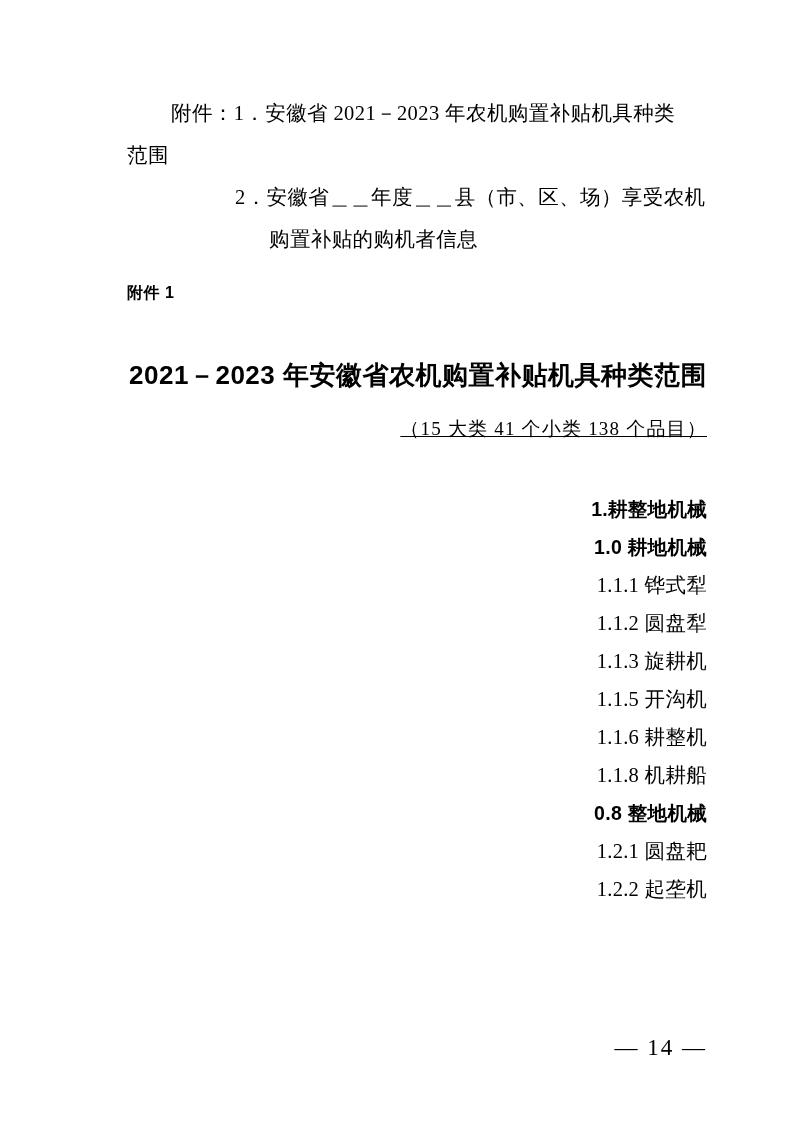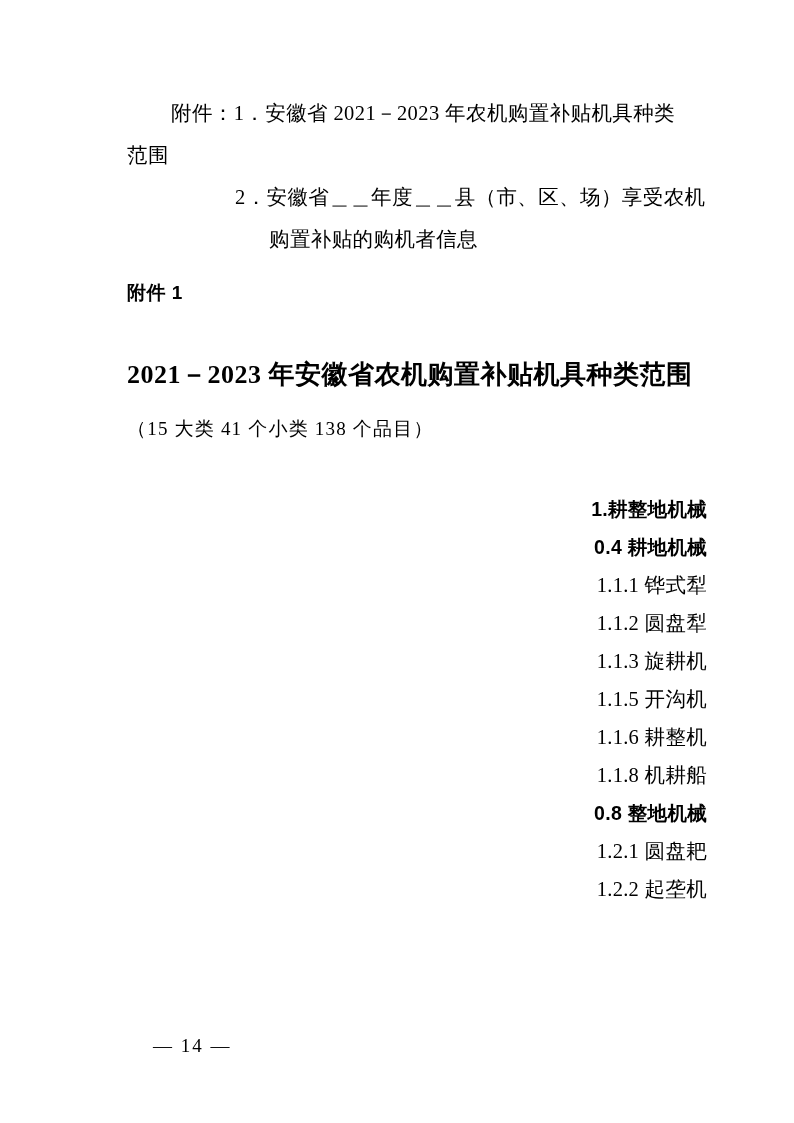--- a/index.html
+++ b/index.html
@@ -47,41 +47,42 @@
   .attach-line-3 {
     text-indent: 108px;
   }
   .attach-line-4 {
     text-indent: 142px;
   }
 
   .attach-label {
     font-family: "Liberation Sans", "DejaVu Sans", sans-serif;
     font-weight: bold;
-    font-size: 19px;
+    font-size: 16px;
     line-height: 34px;
     margin-top: 16px;
     letter-spacing: 0.5px;
   }
 
   .doc-title {
     margin-top: 44px;
-    text-align: left;
-    font-family: Liberation Serif, serif;
+    text-align: right;
+    font-family: Liberation Sans, sans-serif;
     font-weight: bold;
     font-size: 26px;
     line-height: 42px;
     letter-spacing: 0.5px;
   }
   .doc-subtitle {
     margin-top: 18px;
-    text-align: left;
+    text-align: right;
     font-size: 19px;
     line-height: 30px;
     letter-spacing: 1.2px;
+    text-decoration: underline;
   }
 
   .body-list {
     margin-top: 46px;
   }
   .item {
     font-size: 20.5px;
     line-height: 38px;
     letter-spacing: 0.3px;
     white-space: pre;
@@ -95,22 +96,22 @@
     font-family: "Liberation Sans", "DejaVu Sans", sans-serif;
     font-weight: bold;
     font-size: 19.5px;
   }
 
   .page-number {
     position: absolute;
     left: 110px;
     top: 1035px;
     width: 580px;
-    text-align: left;
-    font-size: 19px;
+    text-align: right;
+    font-size: 23px;
     letter-spacing: 2px;
     text-indent: 26px;
   }
 </style>
 </head>
 <body>
 
 <div class="page">
   <div class="content">
 
@@ -121,21 +122,21 @@
       <div class="attach-line attach-line-4">购置补贴的购机者信息</div>
     </div>
 
     <div class="attach-label">附件 1</div>
 
     <div class="doc-title">2021－2023 年安徽省农机购置补贴机具种类范围</div>
     <div class="doc-subtitle">（15 大类 41 个小类 138 个品目）</div>
 
     <div class="body-list">
         <div class="item lvl-1 bold">1.耕整地机械</div>
-        <div class="item lvl-2 bold">0.4 耕地机械</div>
+        <div class="item lvl-2 bold">1.0 耕地机械</div>
         <div class="item lvl-3">1.1.1 铧式犁</div>
         <div class="item lvl-1">1.1.2 圆盘犁</div>
         <div class="item lvl-1">1.1.3 旋耕机</div>
         <div class="item lvl-1">1.1.5 开沟机</div>
         <div class="item lvl-1">1.1.6 耕整机</div>
         <div class="item lvl-1">1.1.8 机耕船</div>
         <div class="item lvl-2 bold">0.8 整地机械</div>
         <div class="item lvl-1">1.2.1 圆盘耙</div>
         <div class="item lvl-1">1.2.2 起垄机</div>
       </div>

